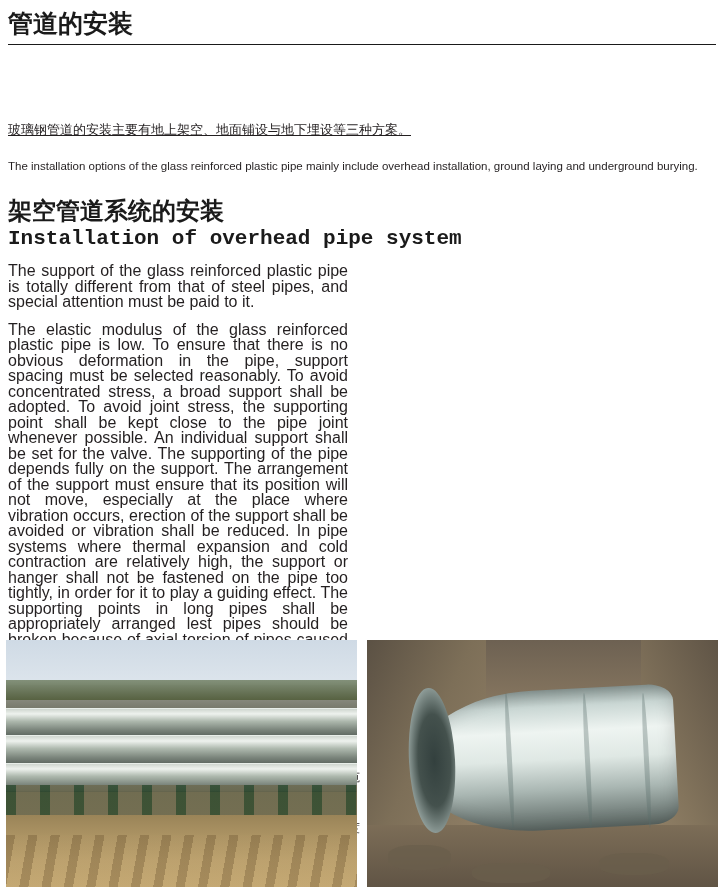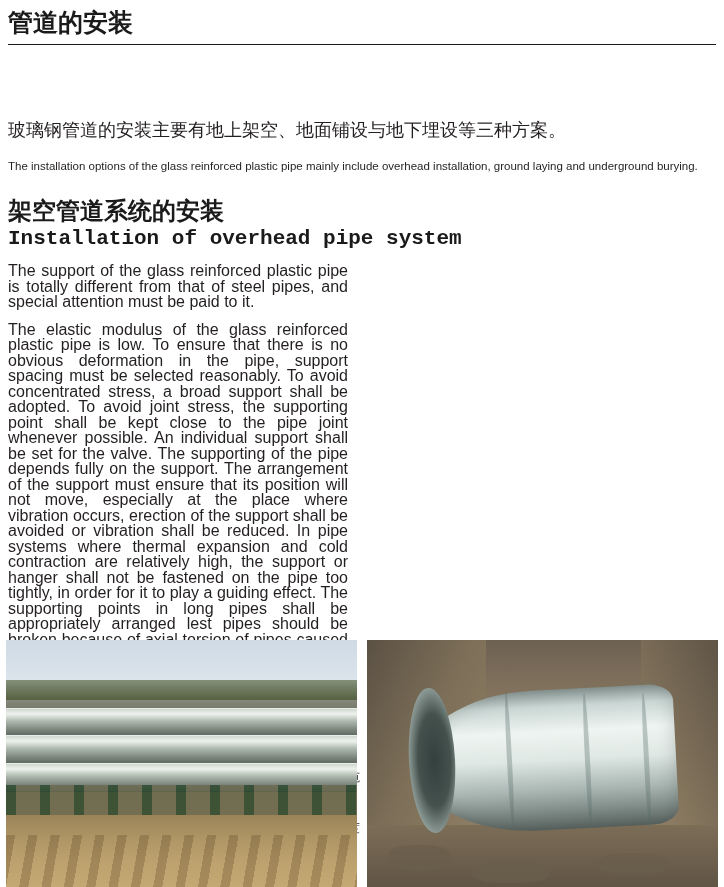--- a/index.html
+++ b/index.html
@@ -18,42 +18,43 @@
   .page {
     width: 724px;
     height: 887px;
     position: relative;
     box-sizing: border-box;
     padding: 0 6px;
   }
 
   
   .doc-title {
-    font-family: Liberation Serif, serif;
+    font-family: Liberation Sans, sans-serif;
     font-weight: bold;
     font-size: 25px;
     line-height: 30px;
     color: #1a1a1a;
     letter-spacing: 0px;
     margin: 8px 0 0 2px;
   }
   .rule {
     height: 1px;
     background: #1a1a1a;
     margin: 6px 2px 0 2px;
   }
 
   .intro {
     margin: 76px 2px 0 2px;
   }
   .intro .cn {
     font-family: "DejaVu Sans", sans-serif;
-    font-size: 18px;
+    font-size: 13px;
     line-height: 17px;
     color: #231f20;
+    text-decoration: underline;
   }
   .intro .en {
     font-size: 11.5px;
     line-height: 16px;
     color: #231f20;
     margin-top: 20px;
   }
 
   
   .section-head {

